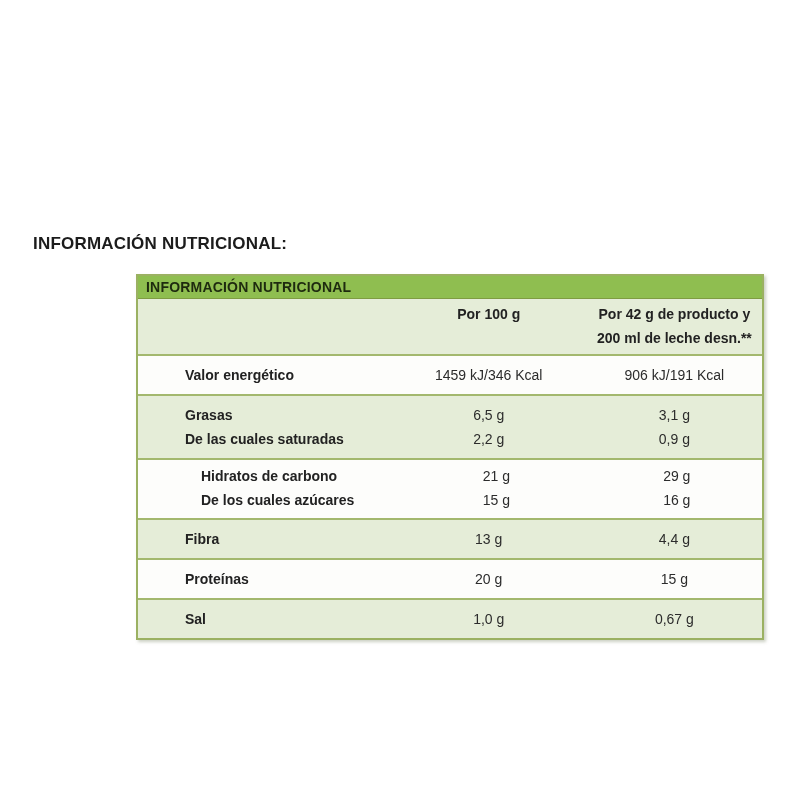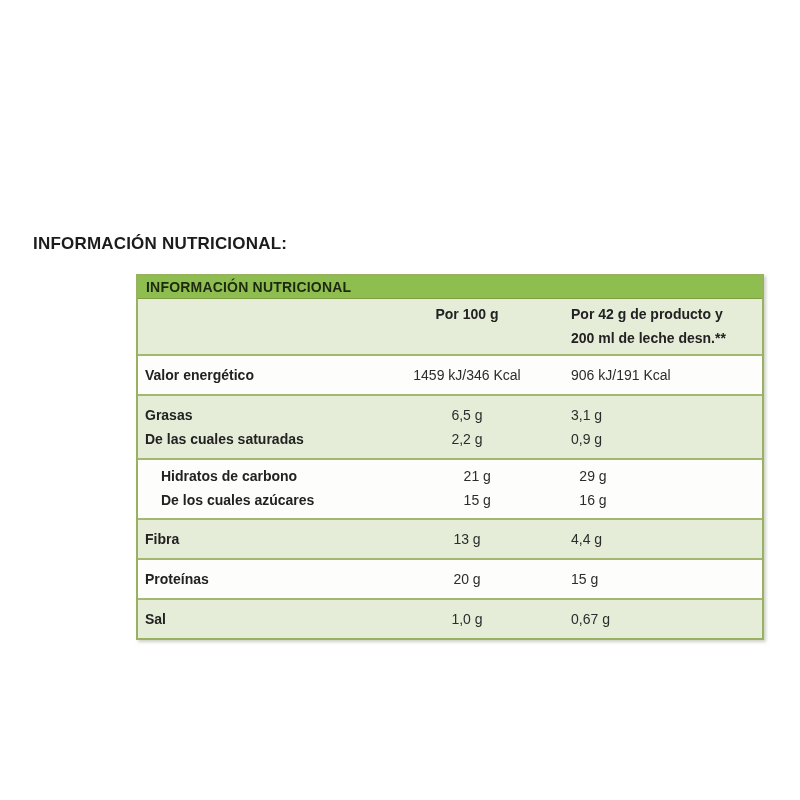--- a/index.html
+++ b/index.html
@@ -51,38 +51,40 @@
     display: block;
   }
   .section + .section {
     border-top: 2px solid #a3b86e;
   }
   .sec-green { background: #e5edd8; }
   .sec-white { background: #fdfdfb; }
   .row {
     display: flex;
     align-items: flex-start;
+    margin-left: 40px;
   }
   .cell {
     box-sizing: border-box;
     line-height: 24px;
   }
   .cell.label {
     width: 225px;
     padding-left: 7px;
     padding-right: 4px;
     font-weight: bold;
     color: #222222;
   }
   .cell.c1 {
     width: 208px;
     text-align: center;
   }
   .cell.c2 {
     width: 186px;
+    text-align: center;
   }
   .colhead {
     padding: 3px 0 4px 0;
   }
   .colhead .cell { font-weight: bold; color: #222222; }
   .pad-sm { padding: 7px 0; }
   .pad-lg { padding: 4px 0 6px 16px; }
 </style>
 </head>
 <body>

